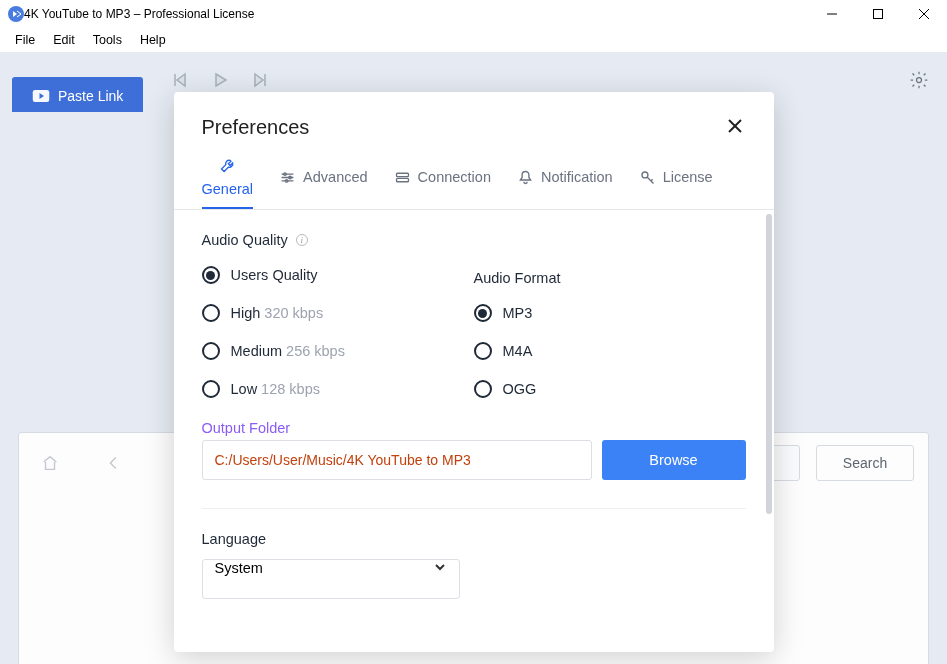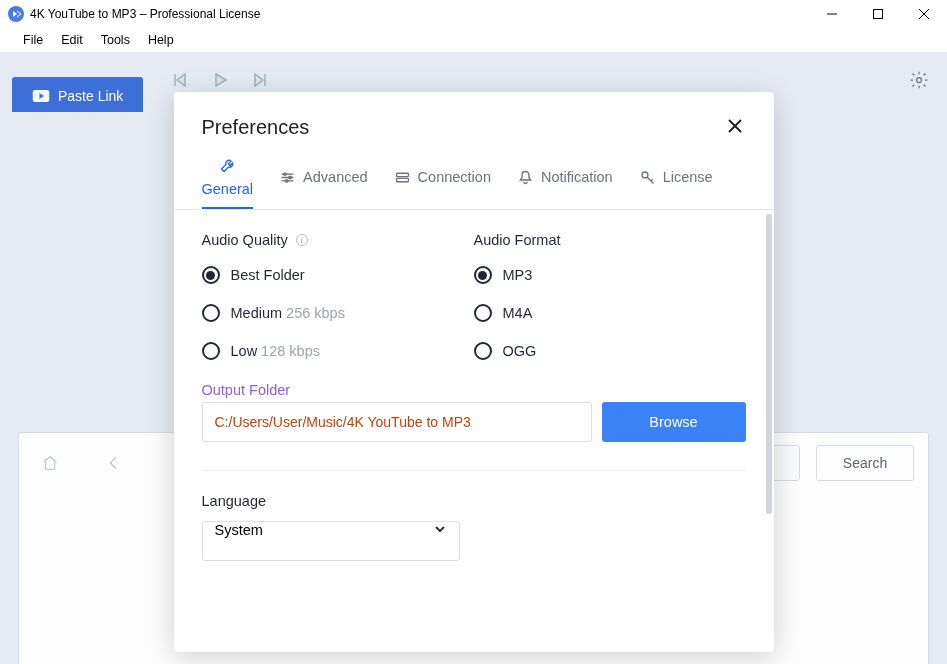--- a/index.html
+++ b/index.html
@@ -1,29 +1,29 @@
 <!DOCTYPE html>
 <html><head>
 <meta charset="utf-8">
 <style>
 * { box-sizing: border-box; margin: 0; padding: 0; font-family: "Segoe UI", Arial, sans-serif; }
 body { width: 947px; height: 664px; background: #fff; overflow: hidden; position: relative; }
 
 
 .titlebar { height: 28px; display: flex; align-items: center; justify-content: space-between; padding: 0 0 0 8px; }
-.titlebar-left { display: flex; align-items: center; gap: 6px; }
+.titlebar-left { display: flex; align-items: center; }
 .app-icon { width: 16px; height: 16px; border-radius: 50%; background: #4a7ce0; display: flex; align-items: center; justify-content: center; }
 .app-icon svg { width: 10px; height: 10px; }
 .titlebar-title { font-size: 12px; color: #000; }
 .window-controls { display: flex; }
 .win-ctrl { width: 46px; height: 28px; display: flex; align-items: center; justify-content: center; cursor: pointer; }
 .win-ctrl svg { width: 10px; height: 10px; }
 
 
-.menubar { height: 24px; display: flex; align-items: center; padding-left: 6px; gap: 0; margin-left: 8px; }
+.menubar { height: 24px; display: flex; align-items: center; padding-left: 6px; gap: 0; }
 .menu-item { padding: 3px 9px; font-size: 12.5px; cursor: pointer; }
 
 
 .toolbar { height: 60px; background: #e6ebf3; display: flex; align-items: center; padding: 0 12px; position: relative; }
 .paste-btn { background: #3e6ed8; color: #fff; border: none; height: 38px; padding: 0 20px; border-radius: 3px; display: flex; align-items: center; gap: 8px; font-size: 14px; cursor: pointer; margin-top: 27px; }
 .paste-btn svg { width: 18px; height: 14px; fill: #fff; }
 .player-ctrls { display: flex; gap: 22px; margin-left: 28px; }
 .player-ctrls svg { width: 18px; height: 18px; fill: none; stroke: #a8b0bd; stroke-width: 1.5; }
 .settings-gear { position: absolute; right: 18px; cursor: pointer; }
 .settings-gear svg { width: 20px; height: 20px; fill: none; stroke: #6b7280; stroke-width: 1.5; }
@@ -231,21 +231,25 @@
 
     <div class="two-col">
 
       <div class="col">
         <div class="section-label">
           <span>Audio Quality</span>
           <span class="info-i">i</span>
         </div>
         <div class="radio-opt selected">
           <span class="radio-circle"></span>
-          <span>Best Folder</span>
+          <span>Users Quality</span>
+        </div>
+        <div class="radio-opt">
+          <span class="radio-circle"></span>
+          <span><span>High</span><span class="radio-sub">320 kbps</span></span>
         </div>
         <div class="radio-opt">
           <span class="radio-circle"></span>
           <span><span>Medium</span><span class="radio-sub">256 kbps</span></span>
         </div>
         <div class="radio-opt">
           <span class="radio-circle"></span>
           <span><span>Low</span><span class="radio-sub">128 kbps</span></span>
         </div>
       </div>

